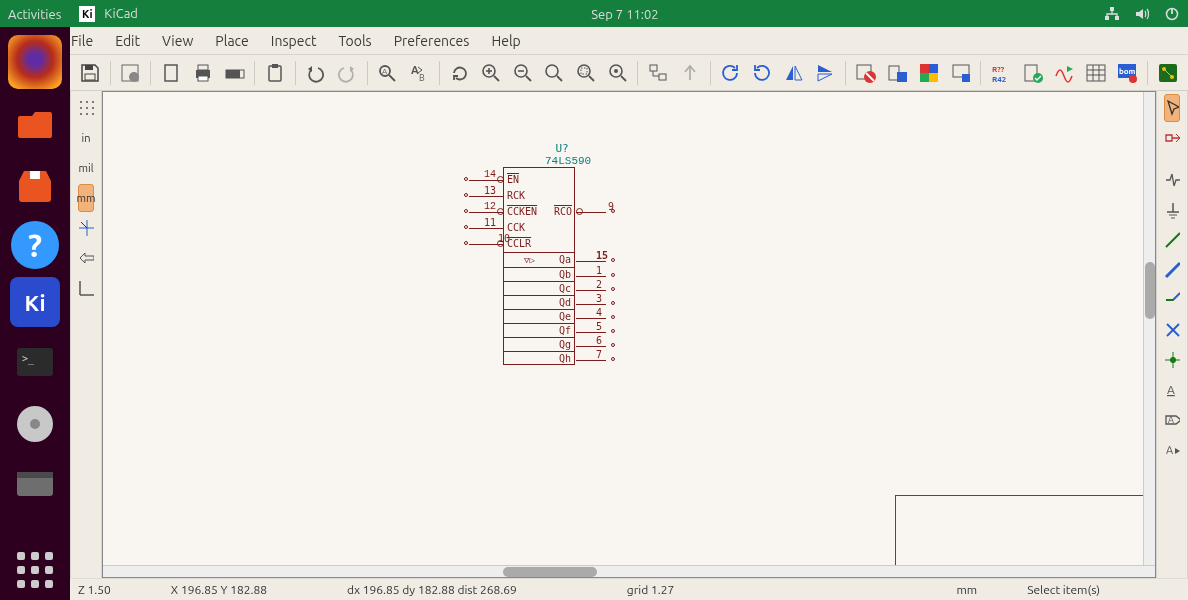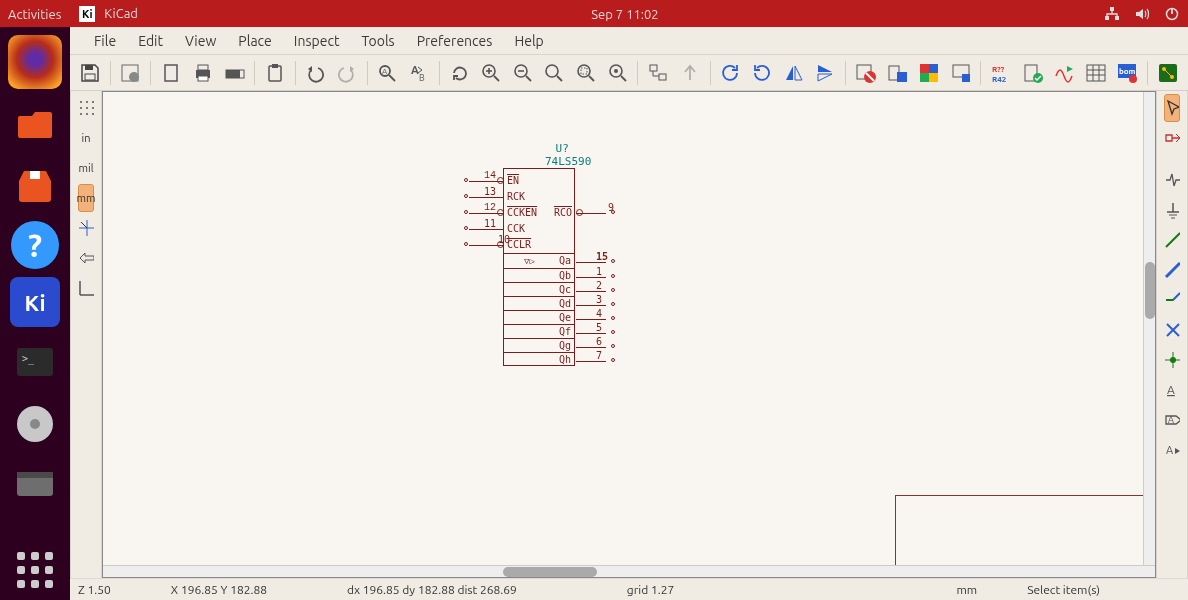--- a/index.html
+++ b/index.html
@@ -1,34 +1,34 @@
 <!DOCTYPE html>
 <html><head>
 <meta charset="utf-8">
 <style>
   * { box-sizing: border-box; margin: 0; padding: 0; }
   body { font-family: Ubuntu, "Segoe UI", sans-serif; font-size: 13px; width:1188px; height:600px; overflow:hidden; background:#f0ece4; color:#3c3b37; user-select:none; }
   
-  .topbar { position:absolute; top:0; left:0; right:0; height:27px; background:#b91c1c; color:#dcdcdc; display:flex; align-items:center; padding:0 8px; font-size:13px; }
+  .topbar { position:absolute; top:0; left:0; right:0; height:27px; background:#15803d; color:#dcdcdc; display:flex; align-items:center; padding:0 8px; font-size:13px; }
   .topbar .left { display:flex; gap:18px; align-items:center; }
   .topbar .center { position:absolute; left:50%; transform:translateX(-50%);margin-left:31px; }
   .topbar .right { margin-left:auto; display:flex; gap:14px; align-items:center; }
   .ki-icon { display:inline-flex; width:16px; height:16px; background:#fff; color:#000; font-weight:700; font-size:11px; align-items:center; justify-content:center; margin-right:6px;}
   
   .dock { position:absolute; top:27px; left:0; bottom:0; width:70px; background:#2c001e; display:flex; flex-direction:column; align-items:center; padding-top:8px; gap:8px; }
   .dock-item { width:54px; height:54px; border-radius:10px; display:flex; align-items:center; justify-content:center; font-size:28px; color:#fff; }
   .dock-item.active { background:rgba(255,255,255,0.08); }
   .dock-grid { margin-top:auto; margin-bottom:12px; display:grid; grid-template-columns:repeat(3,8px); grid-template-rows:repeat(3,8px); gap:6px;}
   .dock-grid span { width:8px; height:8px; background:#ccc; border-radius:2px;}
   
   .window { position:absolute; top:27px; left:70px; right:0; bottom:0; display:flex; flex-direction:column; background:#f6f5f4;}
   .titlebar { height:32px; background:#e1dedb; border-bottom:1px solid #c9c5c1; display:flex; align-items:center; justify-content:center; position:relative; font-size:13px; color:#333;}
   .title-ctrls { position:absolute; right:6px; display:flex; gap:10px;}
   .title-ctrl { width:22px; height:22px; border-radius:11px; background:#d9d6d2; display:flex; align-items:center; justify-content:center; font-size:12px; color:#444; border:1px solid #c2bfba;}
-  .menubar { height:28px; background:#f0ece4; border-bottom:1px solid #d7d3cd; display:flex; align-items:center; gap:22px; padding:0 24px; font-size:14px;}
+  .menubar { height:28px; background:#f0ece4; border-bottom:1px solid #d7d3cd; display:flex; align-items:center; gap:22px; padding:0 1px; font-size:14px;}
   .toolbar { height:36px; background:#f0ece4; border-bottom:1px solid #d3cfc9; display:flex; align-items:center; padding:0 4px; gap:0px; overflow:hidden;}
   .tbtn { width:32px; height:32px; display:flex; align-items:center; justify-content:center; color:#555; border-radius:3px;}
   .tsep { width:1px; height:24px; background:#cfcbc3; margin:0 4px;}
   .workarea { flex:1; display:flex; position:relative; overflow:hidden;}
   .leftbar, .rightbar { width:32px; background:#f0ece4; display:flex; flex-direction:column; align-items:center; padding-top:2px; border-left:1px solid #d7d3cd; border-right:1px solid #d7d3cd;}
   .lbtn { width:16px; height:28px; display:flex; align-items:center; justify-content:center; font-size:11px; color:#333; margin:1px 0; border-radius:3px;}
   .lbtn.active { background:#f3b27a; border:1px solid #d88f45;}
   .canvas-wrap { flex:1; position:relative; background:#f9f6f1; border:1px solid #888;}
   .canvas { position:absolute; inset:0; overflow:hidden;}
   .hscroll { position:absolute; bottom:0; left:0; right:0; height:12px; background:#eee; border-top:1px solid #ccc;}
@@ -403,21 +403,21 @@
             <path d="M2 16V2M2 16h14" stroke="#555" stroke-width="1.5"></path>
           </svg>
         </div>
     </div>
 
     <div class="canvas-wrap">
       <div class="canvas">
 
         <div class="comp">
           <div class="label" style="margin-left:70px;">U?</div>
-          <div class="label" style="margin-left:82px;">74LS590</div>
+          <div class="label" style="margin-left:82px;font-family:Liberation Mono, monospace;">74LS590</div>
 
           <div class="body" style="width:72px; height:86px; margin-left:40px; position:relative;">
 
             <div id="lp">
                 <div class="pin-line" style="left:-35px; top:12px; width:35px;"></div>
                 <div class="pin-endpt" style="left:-40px; top:9px;"></div>
                 <span class="pin-num" style="left:-20px; top:1px;font-family:Liberation Mono, monospace;">14</span>
                 <div style="position:absolute;left:-7px;top:8px;width:7px;height:7px;border:1px solid #7b1d1d;border-radius:50%;"></div>
                 <span class="pin-name" style="left:3px; top:6px; text-decoration:overline;">EN</span>
                 <div class="pin-line" style="left:-35px; top:28px; width:35px;"></div>

